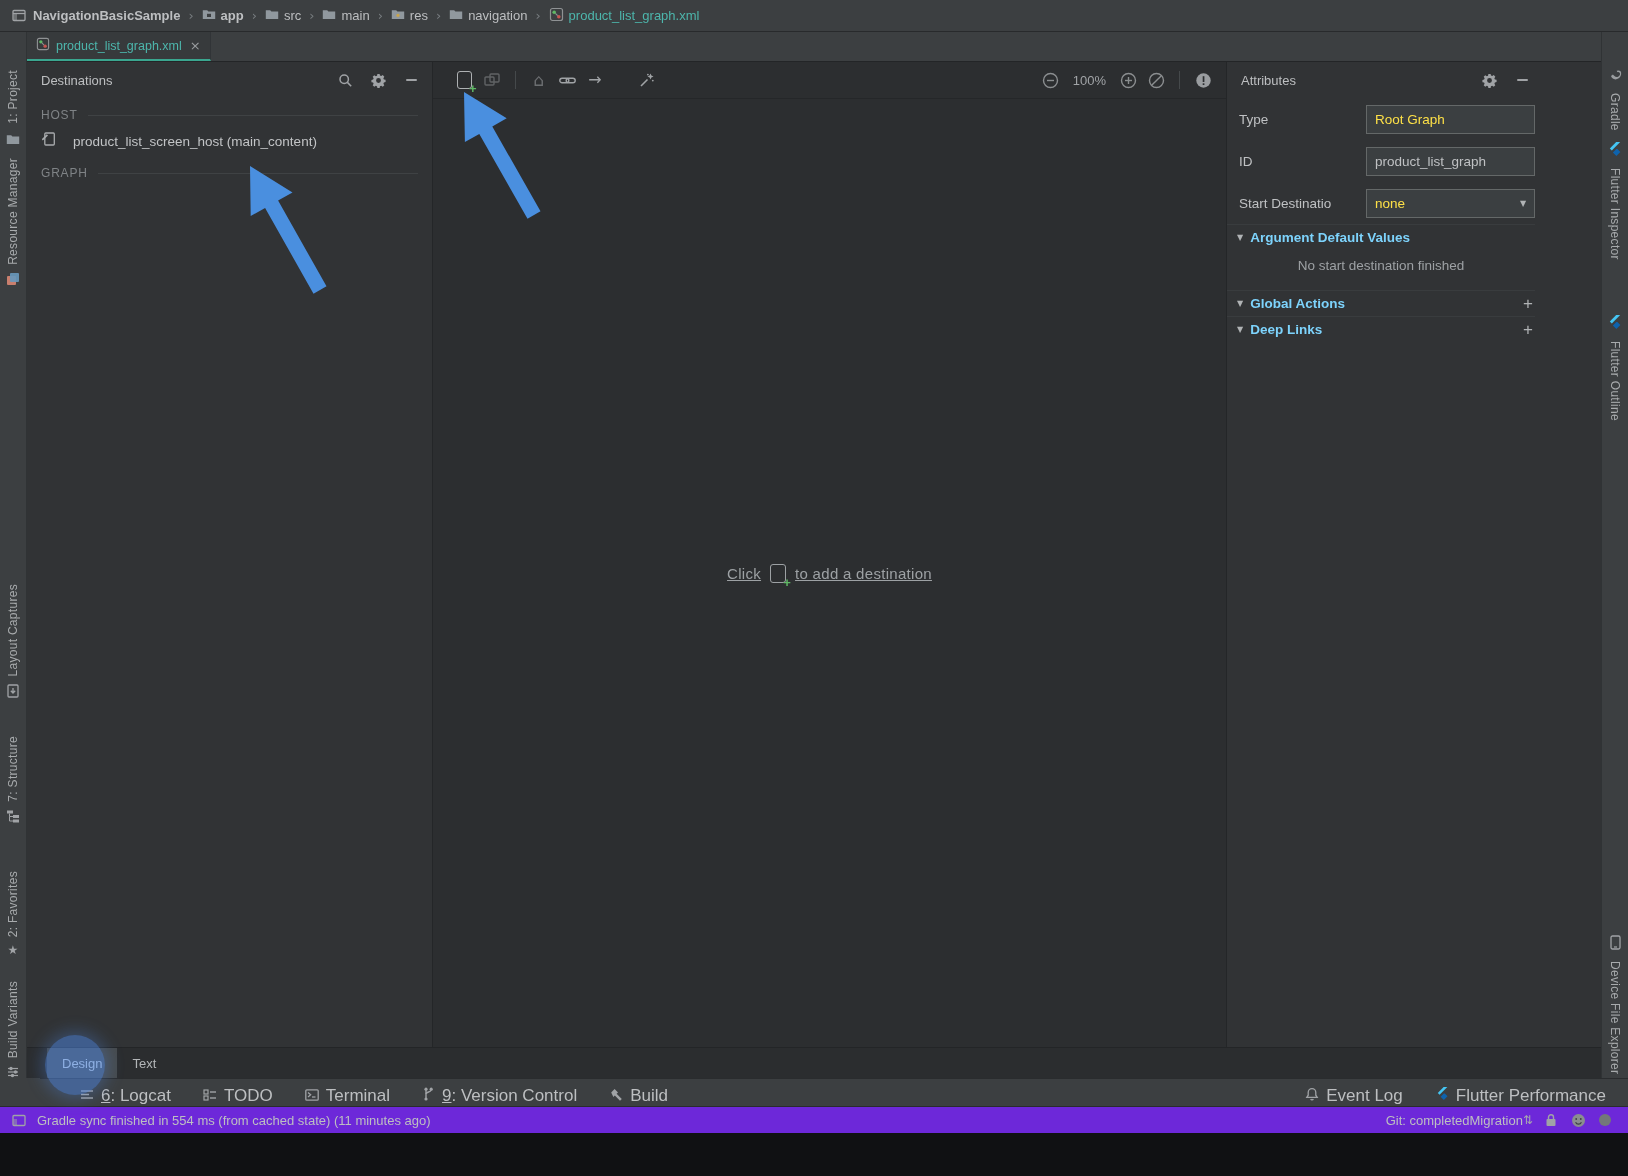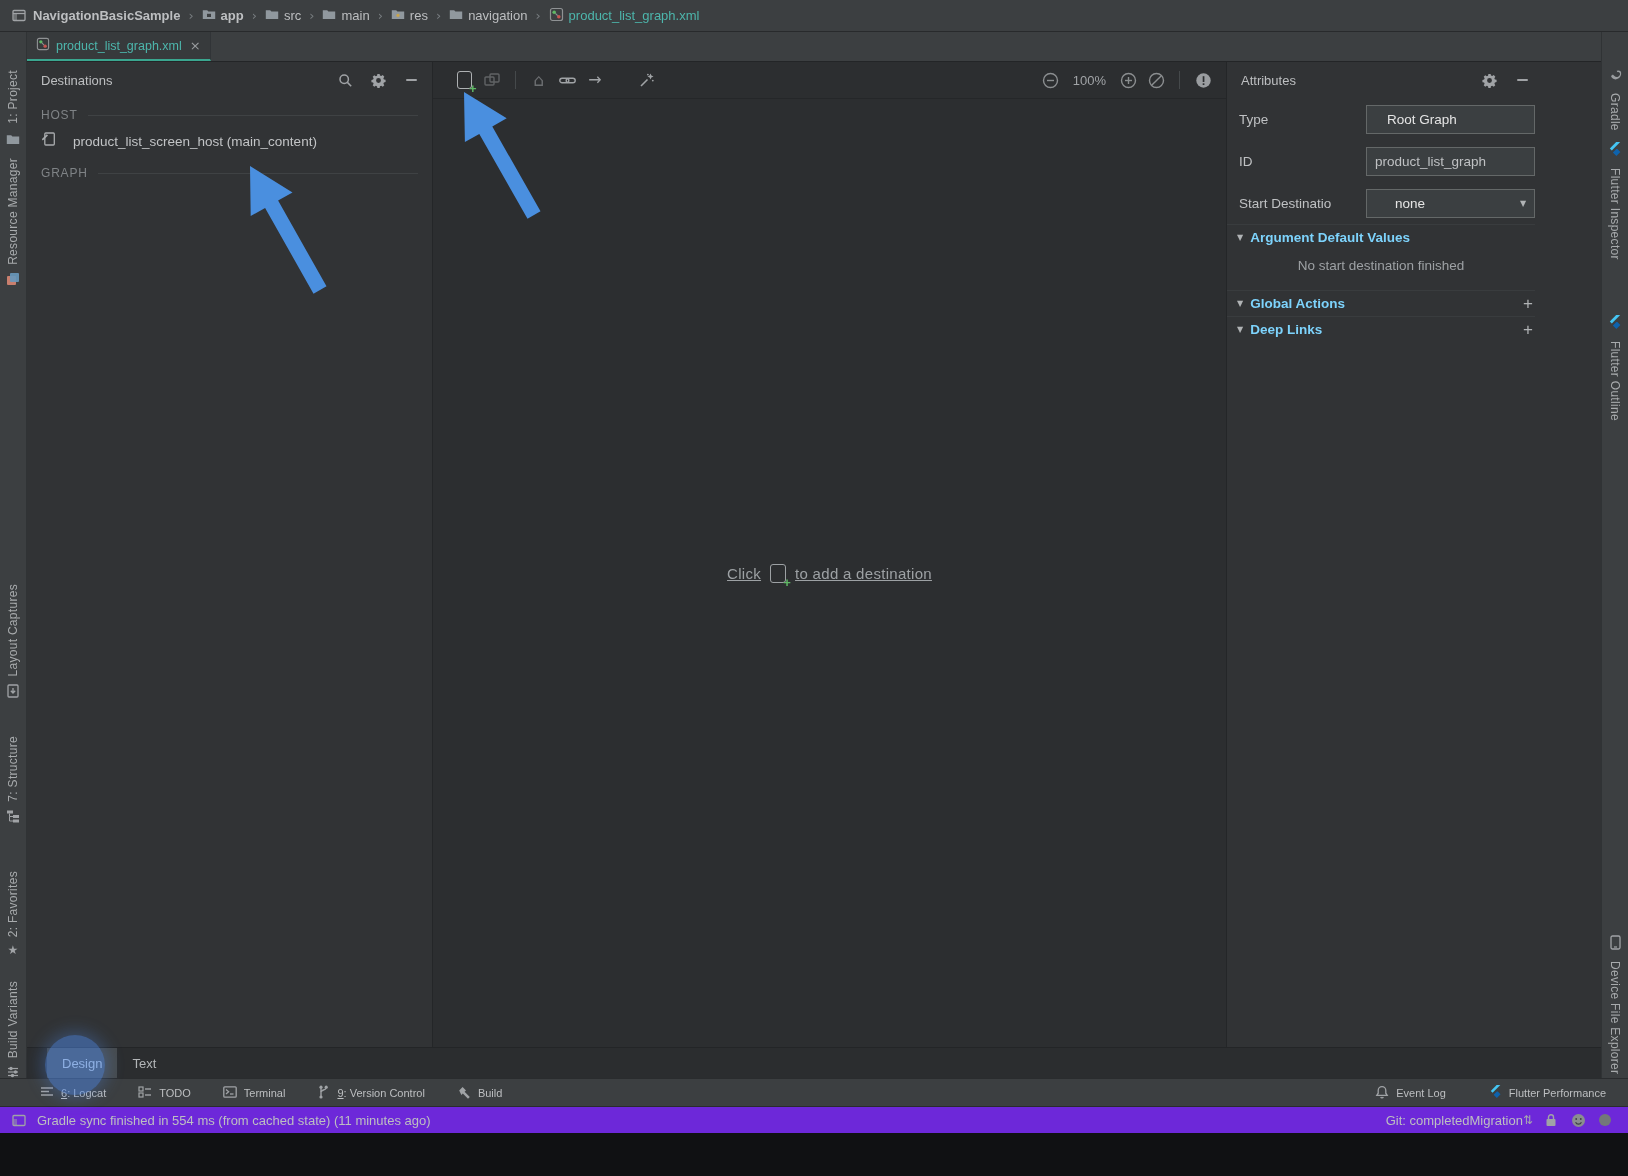--- a/index.html
+++ b/index.html
@@ -58,40 +58,40 @@
   .mini-dest{position:relative;width:14px;height:17px;border:1.5px solid #9da1a4;border-radius:3px;display:inline-block;}
   .mini-dest::after{content:"+";position:absolute;right:-6px;bottom:-8px;color:#5fb865;font-size:13px;font-weight:bold;}
   .add-dest-ico{position:relative;width:13px;height:16px;border:1.6px solid #aeb1b3;border-radius:3px;display:inline-block;}
   .add-dest-ico::after{content:"+";position:absolute;right:-6px;bottom:-8px;color:#5fb865;font-size:13px;font-weight:bold;}
 
   .attributes{width:374px;flex:0 0 374px;background:#313335;border-left:1px solid #242628;display:flex;flex-direction:column;}
   .attributes .panel-header{padding-right:70px;}
   .field-row{display:flex;align-items:center;height:42px;padding-left:12px;padding-right:66px;}
   .field-label{width:127px;flex:0 0 127px;font-size:13.5px;color:#bfc1c3;white-space:nowrap;overflow:hidden;}
   .field-input{flex:1;height:27px;background:#3b3f41;border:1px solid #646868;display:flex;align-items:center;padding:0 8px;font-size:13.5px;color:#bfc1c3;cursor:text;}
-  .field-input.muted,.combo-value.muted{color:#e5e5e5;padding-left:20px;}
+  .field-input.muted,.combo-value.muted{color:#fde047;}
   .field-combo{flex:1;height:27px;background:#3b3f41;border:1px solid #646868;display:flex;align-items:center;padding-left:8px;font-size:13.5px;cursor:pointer;}
   .combo-value{flex:1;}
   .combo-arrow{width:22px;display:flex;align-items:center;justify-content:center;color:#b0b3b5;font-size:8px;font-family:"DejaVu Sans",sans-serif;}
   .attr-section{display:flex;align-items:center;height:25px;margin-right:66px;padding-left:10px;gap:7px;border-top:1px solid #393c3e;cursor:pointer;}
   .attr-section.gapped{margin-top:10px;}
   .tri{font-size:8px;color:#b0b3b5;font-family:"DejaVu Sans",sans-serif;}
   .attr-section-title{font-size:13.5px;font-weight:bold;color:#7dd3fc;}
   .plus{font-size:17px;color:#b0b3b5;line-height:1;cursor:pointer;padding:0 2px;}
   .attr-empty{height:30px;display:flex;align-items:center;justify-content:center;margin-right:66px;font-size:13.5px;color:#9da1a4;}
 
   
   .mode-tabs{height:30px;flex:0 0 30px;background:#2b2d2f;border-top:1px solid #232527;display:flex;align-items:stretch;padding-left:20px;}
   .mode-tab{display:flex;align-items:center;padding:0 15px;font-size:13px;color:#b3b6b8;cursor:pointer;}
   .mode-tab.selected{background:#464a4c;color:#cdd6e0;}
 
   
-  .bottom-bar{height:27px;flex:0 0 27px;background:#3c3f41;border-top:1px solid #2a2c2e;display:flex;align-items:center;padding:0 22px 0 40px;font-size:11px;}
+  .bottom-bar{height:27px;flex:0 0 27px;background:#3c3f41;border-top:1px solid #2a2c2e;display:flex;align-items:flex-end;padding:0 22px 0 40px;font-size:17px;margin-left:40px;}
   .bb-left{display:flex;gap:32px;align-items:center;}
-  .bb-right{margin-left:auto;display:flex;gap:44px;align-items:center;}
+  .bb-right{margin-left:auto;display:flex;gap:34px;align-items:center;}
   .bb-item{display:flex;align-items:center;gap:7px;color:#bdbfc1;cursor:pointer;}
   .bb-item u{text-decoration:underline;}
 
   
   .status-bar{height:26px;flex:0 0 26px;background:#6d28d9;border-top:1px solid #2a2c2e;display:flex;align-items:center;gap:9px;padding:0 14px 0 10px;font-size:13px;}
   .sb-msg{color:#bdbfc1;cursor:pointer;}
   .sb-git{margin-left:auto;display:flex;align-items:center;cursor:pointer;}
   .git-arrows{font-family:"DejaVu Sans",sans-serif;font-size:12px;color:#a8abad;}
 
   .bottom-filler{position:absolute;left:0;top:1133px;width:1628px;height:43px;background:#101113;}

